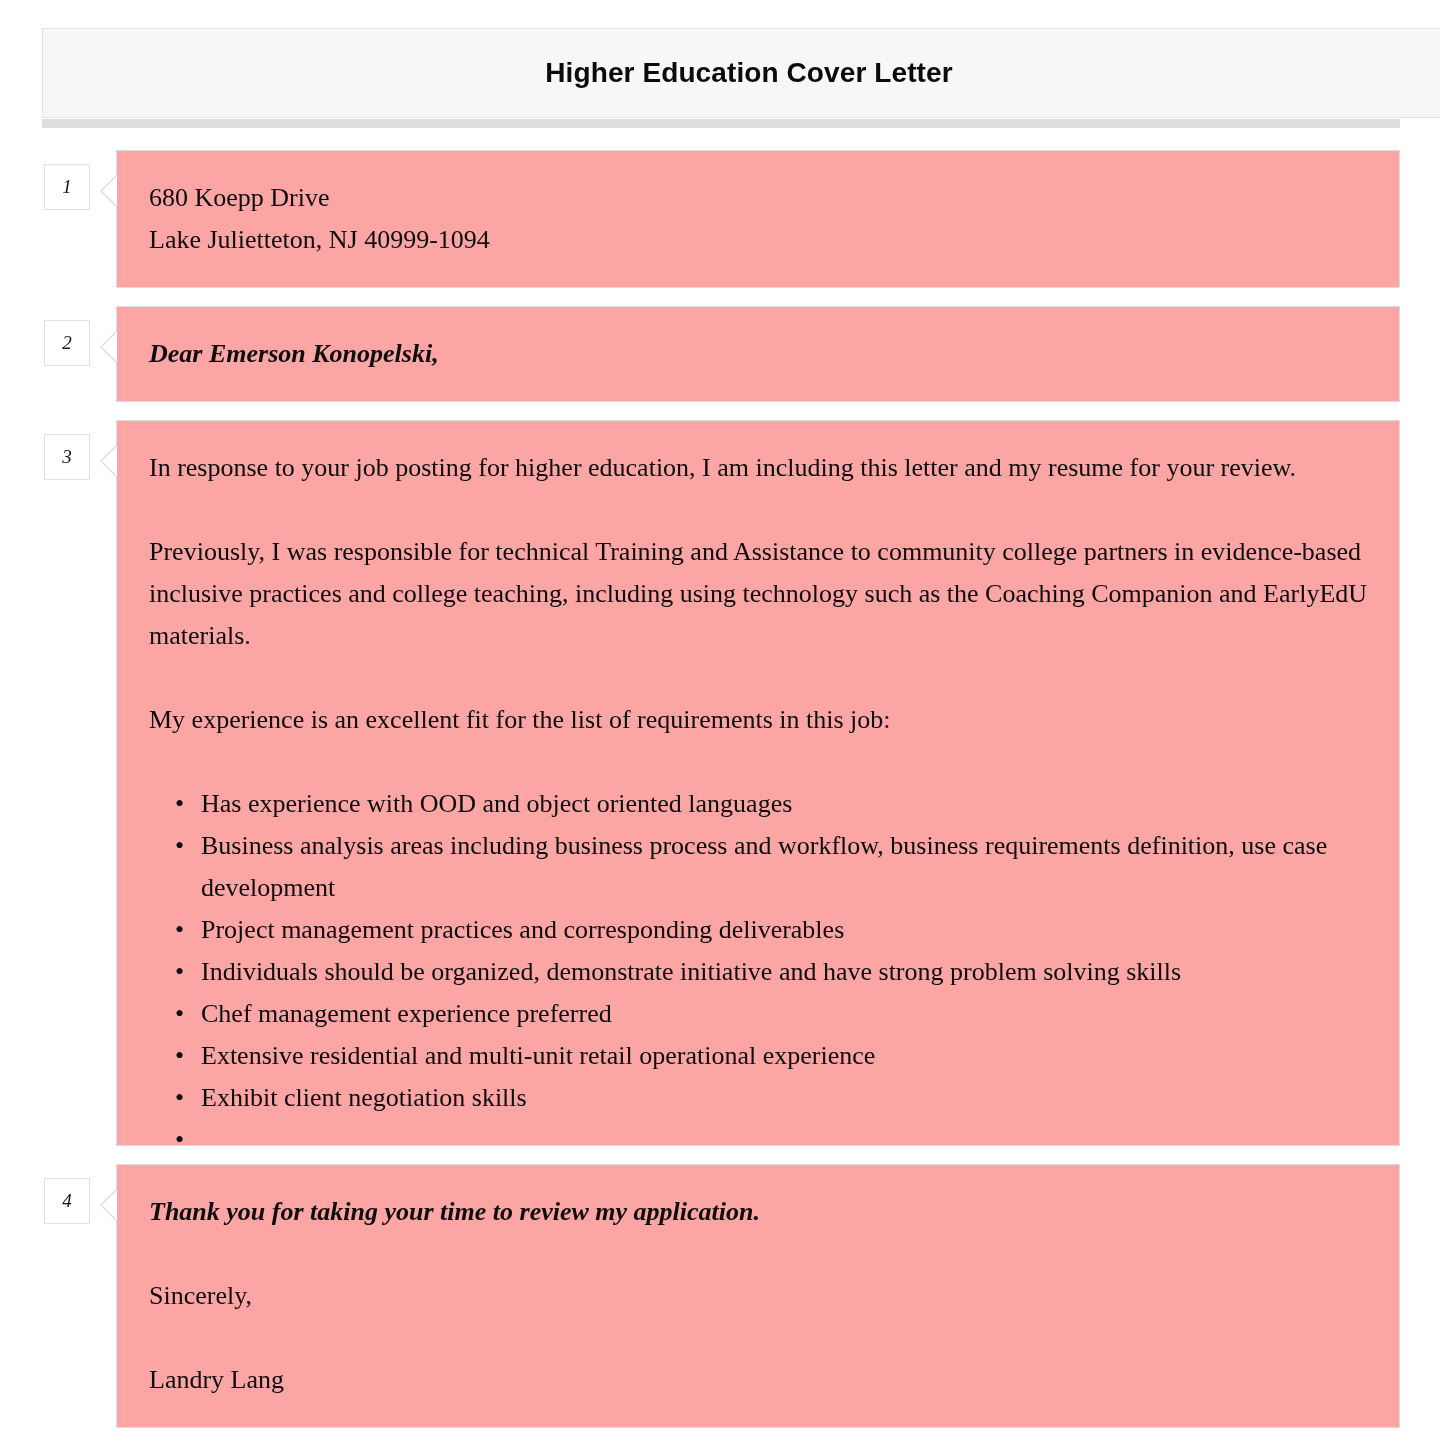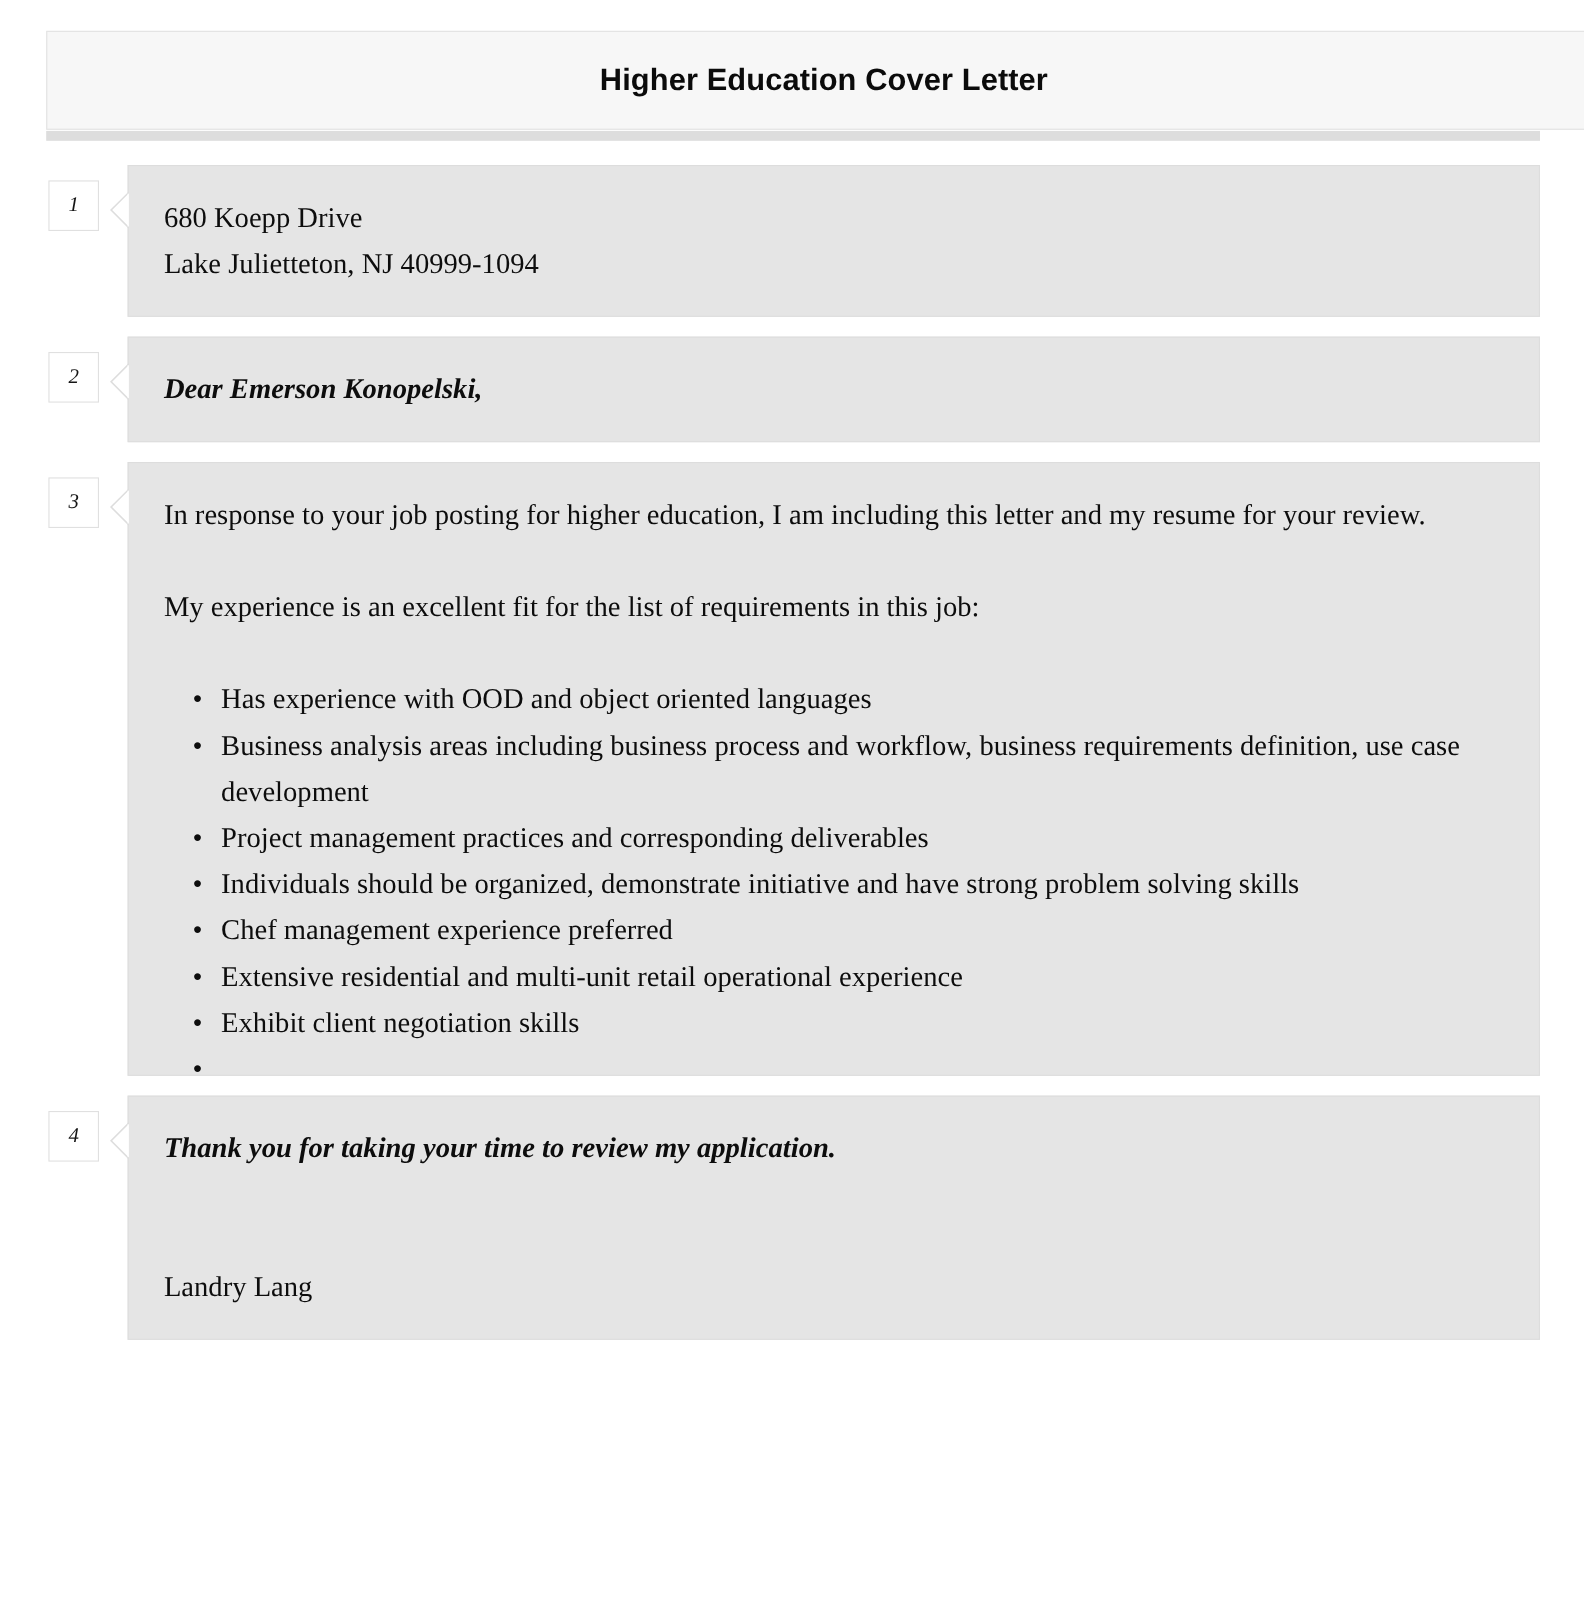--- a/index.html
+++ b/index.html
@@ -83,21 +83,21 @@
     font-size: 19px;
     color: #151515;
   }
 
   .bubble {
     position: relative;
     margin-left: 116px;
     margin-right: 40px;
     box-sizing: border-box;
     border: 1px solid #dddddd;
-    background: #e5e5e5;
+    background: #fca5a5;
     padding: 26px 30px 26px 32px;
   }
 
   
   .notch {
     position: absolute;
     left: -17px;
     top: 23px;
     width: 17px;
     height: 34px;
@@ -226,20 +226,21 @@
         <span>3</span>
       </div>
       <div class="bubble">
         <span class="notch">
           <span class="tri-border"></span>
             <span class="tri-fill"></span>
         </span>
         <span class="notch-mask"></span>
 
         <p class="para">In response to your job posting for higher education, I am including this letter and my resume for your review.</p>
+        <p class="para">Previously, I was responsible for technical Training and Assistance to community college partners in evidence-based inclusive practices and college teaching, including using technology such as the Coaching Companion and EarlyEdU materials.</p>
         <p class="para tight">My experience is an excellent fit for the list of requirements in this job:</p>
 
         <ul class="req-list">
           <li>
             <span class="bullet">•</span>
             <span>Has experience with OOD and object oriented languages</span>
           </li>
           <li>
             <span class="bullet">•</span>
             <span>Business analysis areas including business process and workflow, business requirements definition, use case development</span>
@@ -277,19 +278,20 @@
       </div>
       <div class="bubble sig-block">
         <span class="notch">
           <span class="tri-border"></span>
             <span class="tri-fill"></span>
         </span>
         <span class="notch-mask"></span>
 
         <div class="line bold">Thank you for taking your time to review my application.</div>
         <div class="spacer-line"></div>
+        <div class="line">Sincerely,</div>
         <div class="spacer-line"></div>
         <div class="line">Landry Lang</div>
       </div>
     </div>
 
   </div>
 </div>
 
 </body></html>

